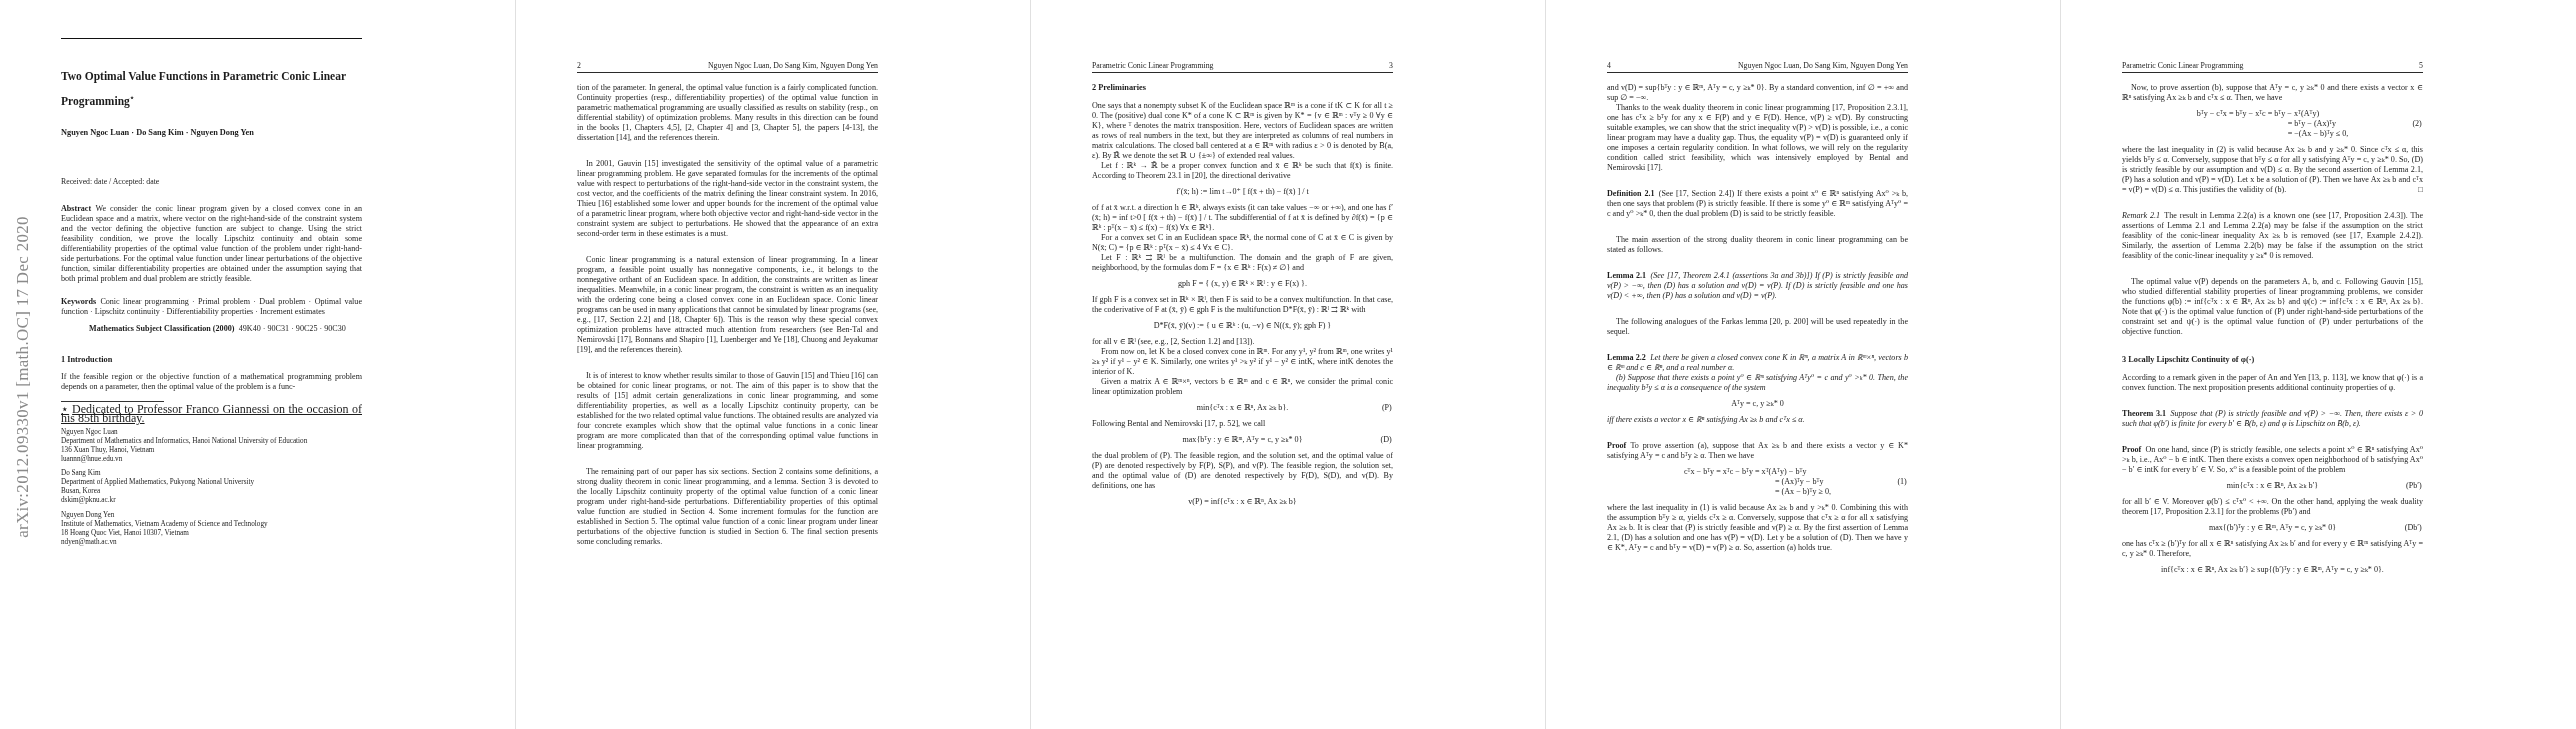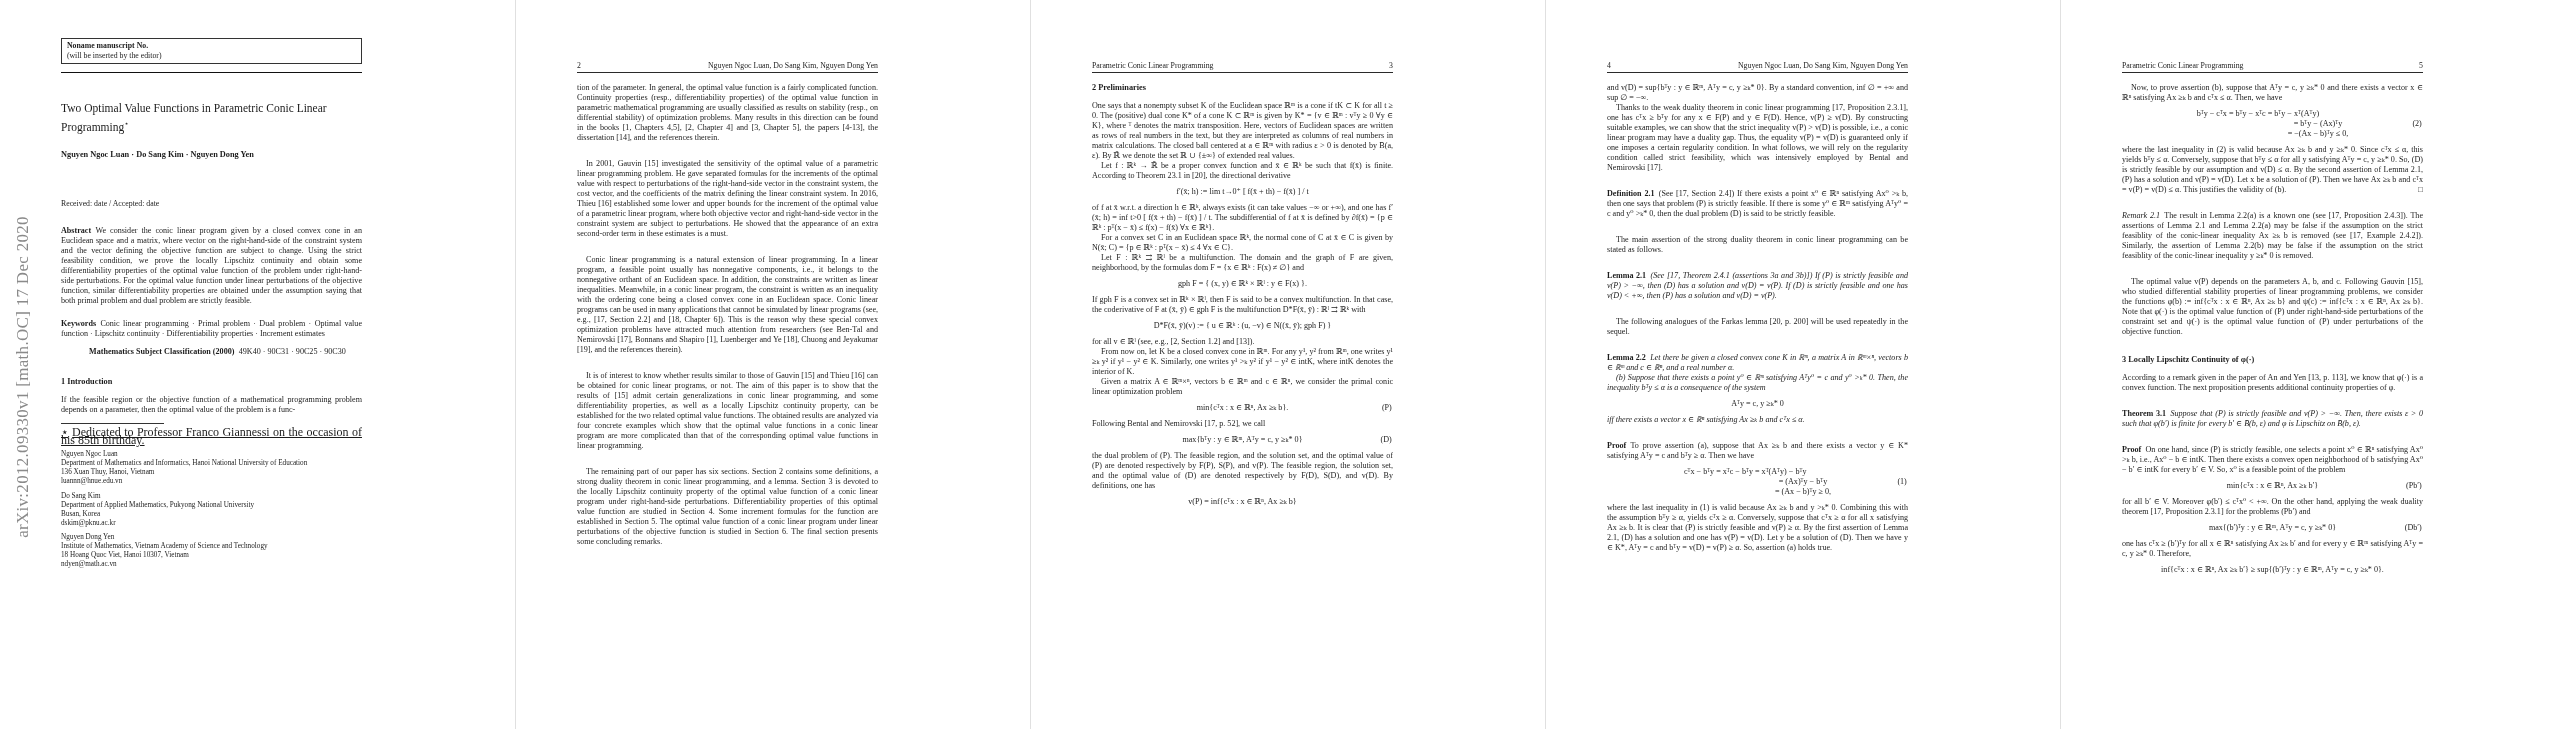--- a/index.html
+++ b/index.html
@@ -22,32 +22,32 @@
   .section{font-size:8.3px;font-weight:bold;margin:7.3px 0 8.5px 0;}
   .section.gap{margin-top:18px;}
   .runhead{
     margin-top:61px;display:flex;justify-content:space-between;align-items:flex-end;
     font-size:7.8px;padding-bottom:2.4px;border-bottom:0.6px solid #2a2a2a;margin-bottom:9.7px;
   }
   .msboxwrap{margin-top:38px;}
   .msbox{border:0.6px solid #333;padding:1.8px 4.9px 3px 4.9px;font-size:7.8px;line-height:9.7px;}
   .msline1{font-weight:bold;}
   .thickrule{border-top:1.2px solid #111;margin-top:7.3px;}
-  .title{margin-top:27px;font-size:11.5px;line-height:16px;font-weight:normal;}
+  .title{margin-top:27px;font-size:11.5px;line-height:21px;font-weight:bold;}
   .title .star{font-size:7.3px;}
   .authors{margin-top:16px;font-size:8.3px;line-height:10px;font-weight:bold;max-width:210px;}
   .received{margin-top:39px;font-size:7.8px;}
   .abstract{margin-top:17px;}
   .kw{margin-top:13px;}
   .msc{margin-top:7.3px;padding-left:28px;}
   .intro-head{margin-top:20.7px;}
   .eqrow{position:relative;margin:6px 0;font-size:8.1px;line-height:10px;}
   .eq{text-align:center;}
   .eqstack{display:inline-block;text-align:left;}
-  .eqstack .cont{padding-left:91px;text-align:center;}
+  .eqstack .cont{padding-left:91px;}
   .eqlabel{
     position:absolute;right:1.2px;top:50%;transform:translateY(-50%);
     font-style:normal;font-size:8.1px;
   }
   .footwrap{margin-top:8.5px;}
   .footrule{width:103px;border-top:0.6px solid #333;margin-bottom:3.6px;}
   .footnote{font-size:12px;line-height:8.5px;text-align:justify;text-decoration:underline;}
   .fnmark{margin-right:3.6px;}
   .address{margin-top:5.5px;font-size:7.2px;line-height:9px;}
   .watermark{
@@ -58,24 +58,20 @@
   .qedspan{float:right;font-style:normal;}
 </style>
 </head>
 <body>
 
 <div class="canvas">
     <div class="page">
       <div class="watermark">arXiv:2012.09330v1  [math.OC]  17 Dec 2020</div>
       <div class="content">
         <div class="msboxwrap">
-          <div class="msbox">
-            <div class="msline1">Noname manuscript No.</div>
-            <div class="msline2">(will be inserted by the editor)</div>
-          </div>
           <div class="thickrule"></div>
         </div>
         <div class="title"><span>Two Optimal Value Functions in Parametric Conic Linear Programming</span><sup class="star">⋆</sup></div>
         <div class="authors">Nguyen Ngoc Luan · Do Sang Kim · Nguyen Dong Yen</div>
         <div class="para received">Received: date / Accepted: date</div>
         <div class="para abstract"><span class="plabel">Abstract</span><span class="ptext">We consider the conic linear program given by a closed convex cone in an Euclidean space and a matrix, where vector on the right-hand-side of the constraint system and the vector defining the objective function are subject to change. Using the strict feasibility condition, we prove the locally Lipschitz continuity and obtain some differentiability properties of the optimal value function of the problem under right-hand-side perturbations. For the optimal value function under linear perturbations of the objective function, similar differentiability properties are obtained under the assumption saying that both primal problem and dual problem are strictly feasible.</span></div>
         <div class="para kw"><span class="plabel">Keywords</span><span class="ptext">Conic linear programming · Primal problem · Dual problem · Optimal value function · Lipschitz continuity · Differentiability properties · Increment estimates</span></div>
         <div class="para msc"><span class="plabel">Mathematics Subject Classification (2000)</span><span class="ptext">49K40 · 90C31 · 90C25 · 90C30</span></div>
         <div class="section intro-head">1 Introduction</div>
         <div class="para"><span class="ptext">If the feasible region or the objective function of a mathematical programming problem depends on a parameter, then the optimal value of the problem is a func-</span></div>

